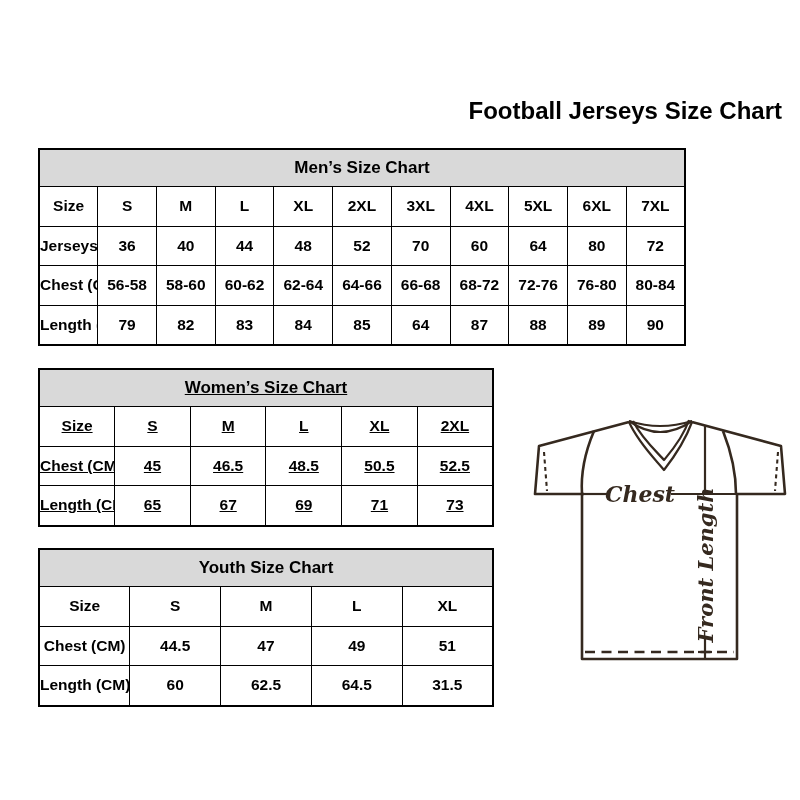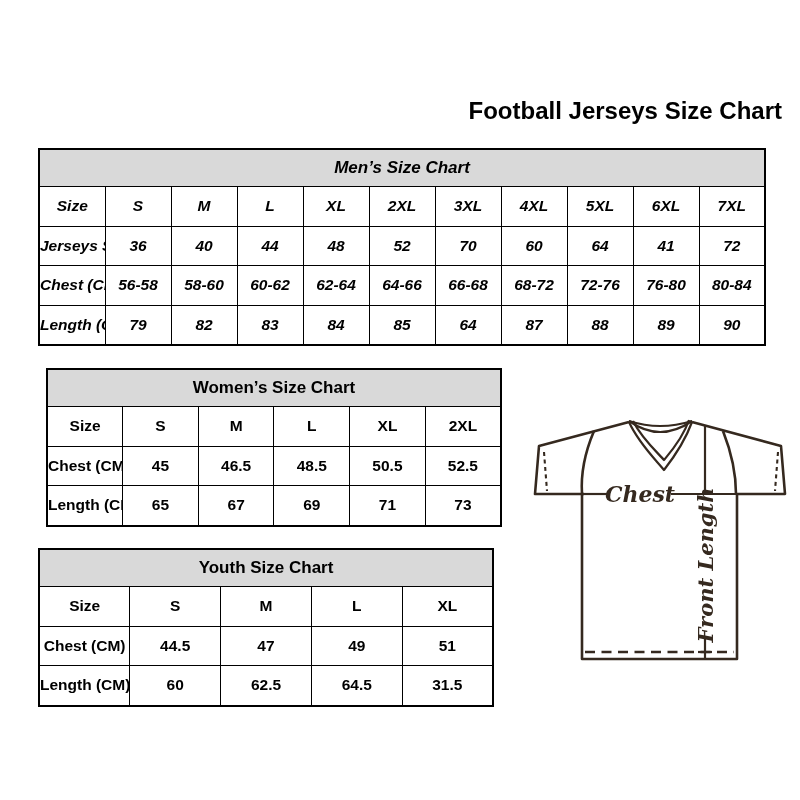--- a/index.html
+++ b/index.html
@@ -6,28 +6,28 @@
   .canvas{
     position:relative;width:800px;height:800px;background:#fff;overflow:hidden;
     font-family:"Liberation Sans",sans-serif;color:var(--text,#000);
   }
   .title{
     position:absolute;top:97px;left:0;width:782px;margin:0;
     text-align:right;font-size:24px;font-weight:bold;color:var(--text,#000);
   }
   .tbl-wrap{position:absolute;}
   .tbl-wrap.mens{left:38px;top:148px;}
-  .tbl-wrap.women{left:46px;top:368px;}
+  .tbl-wrap.women{left:38px;top:368px;text-decoration:underline;}
   .tbl-wrap.youth{left:38px;top:548px;}
   table{
     border-collapse:collapse;table-layout:fixed;
     font-weight:bold;color:var(--text,#000);
     border:2px solid var(--border,#000);
   }
-  .mens table{width:728px;font-style:italic;}
+  .mens table{width:648px;}
   .women table,.youth table{width:456px;}
   td,th{
     border:1.5px solid var(--border,#000);
     text-align:center;vertical-align:middle;
     padding:0;overflow:hidden;white-space:nowrap;
   }
   th.section-header{
     background:var(--header-bg,#d9d9d9);
     height:36px;font-size:17px;font-weight:bold;
   }
@@ -76,21 +76,21 @@
           <tr>
             <td class="label-col">Jerseys Size</td>
             <td>36</td>
             <td>40</td>
             <td>44</td>
             <td>48</td>
             <td>52</td>
             <td>70</td>
             <td>60</td>
             <td>64</td>
-            <td>41</td>
+            <td>80</td>
             <td>72</td>
           </tr>
           <tr>
             <td class="label-col">Chest (CM)</td>
             <td>56-58</td>
             <td>58-60</td>
             <td>60-62</td>
             <td>62-64</td>
             <td>64-66</td>
             <td>66-68</td>

